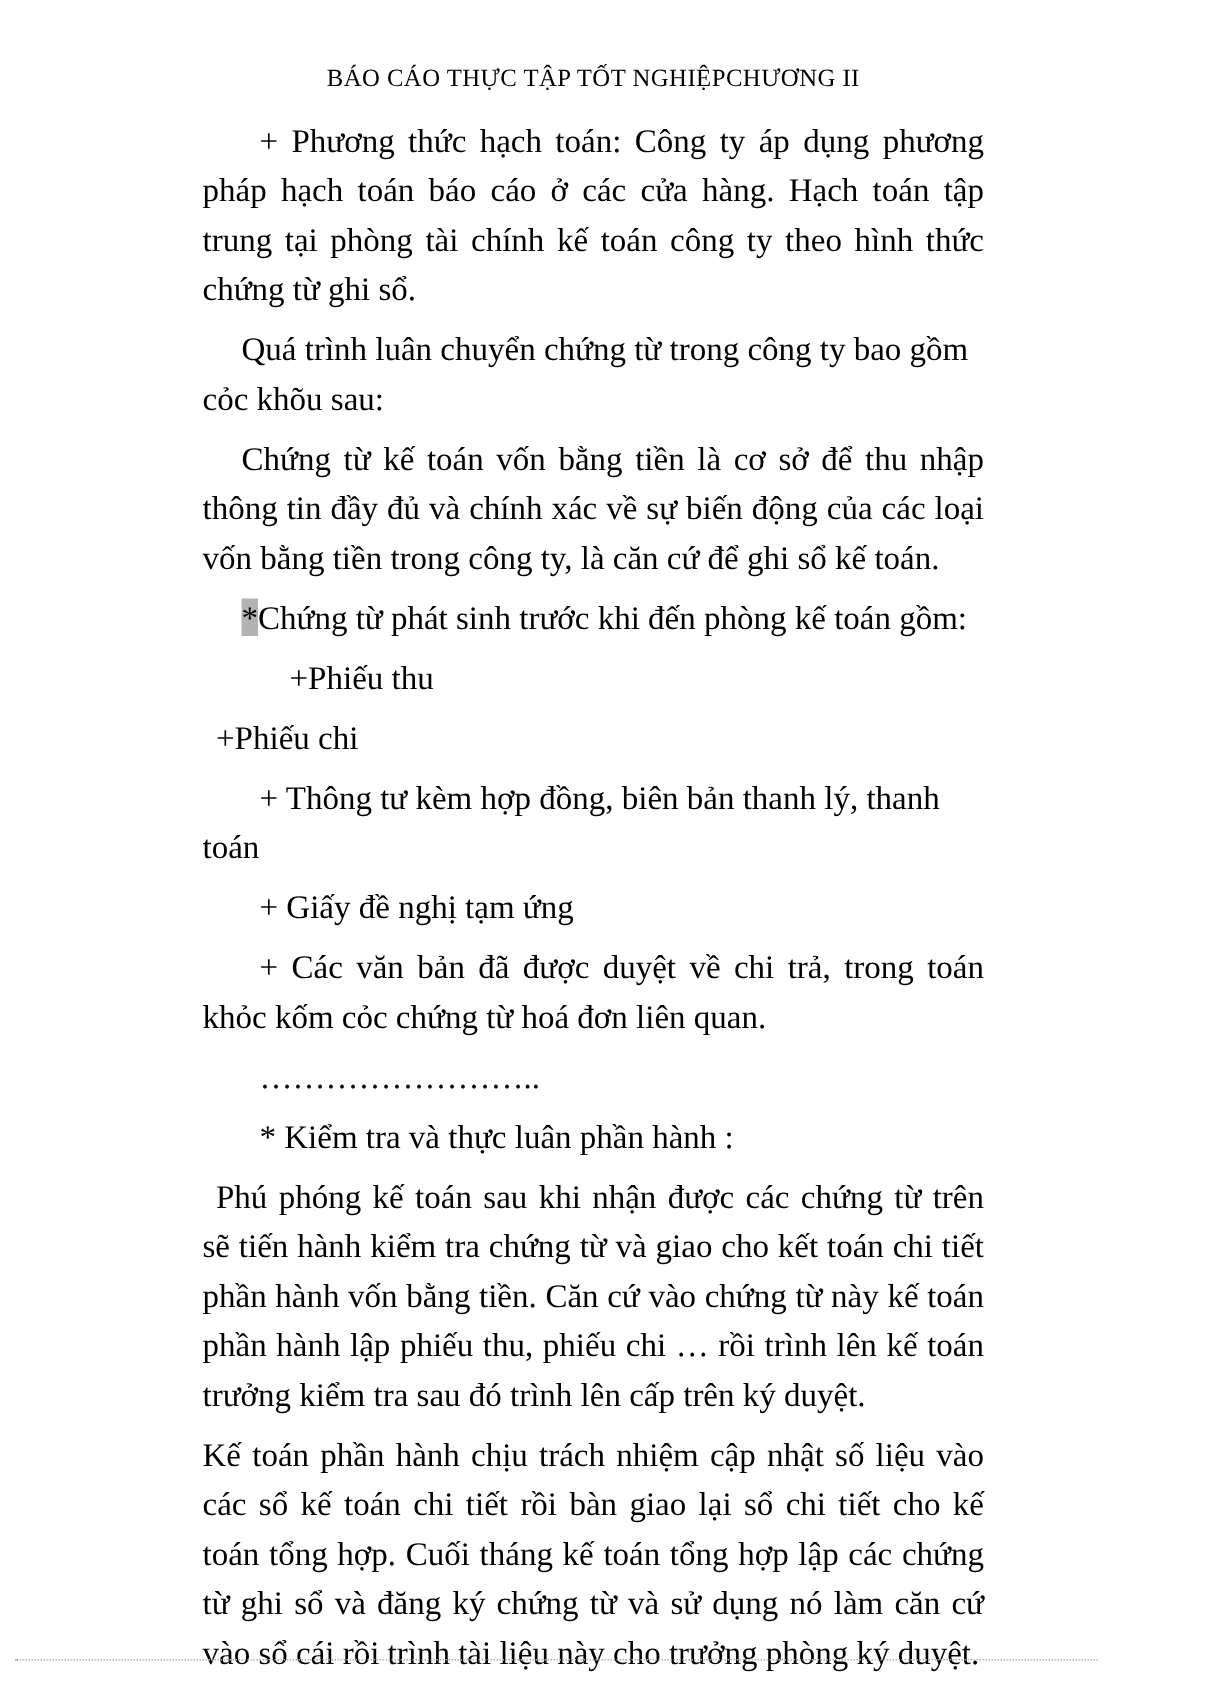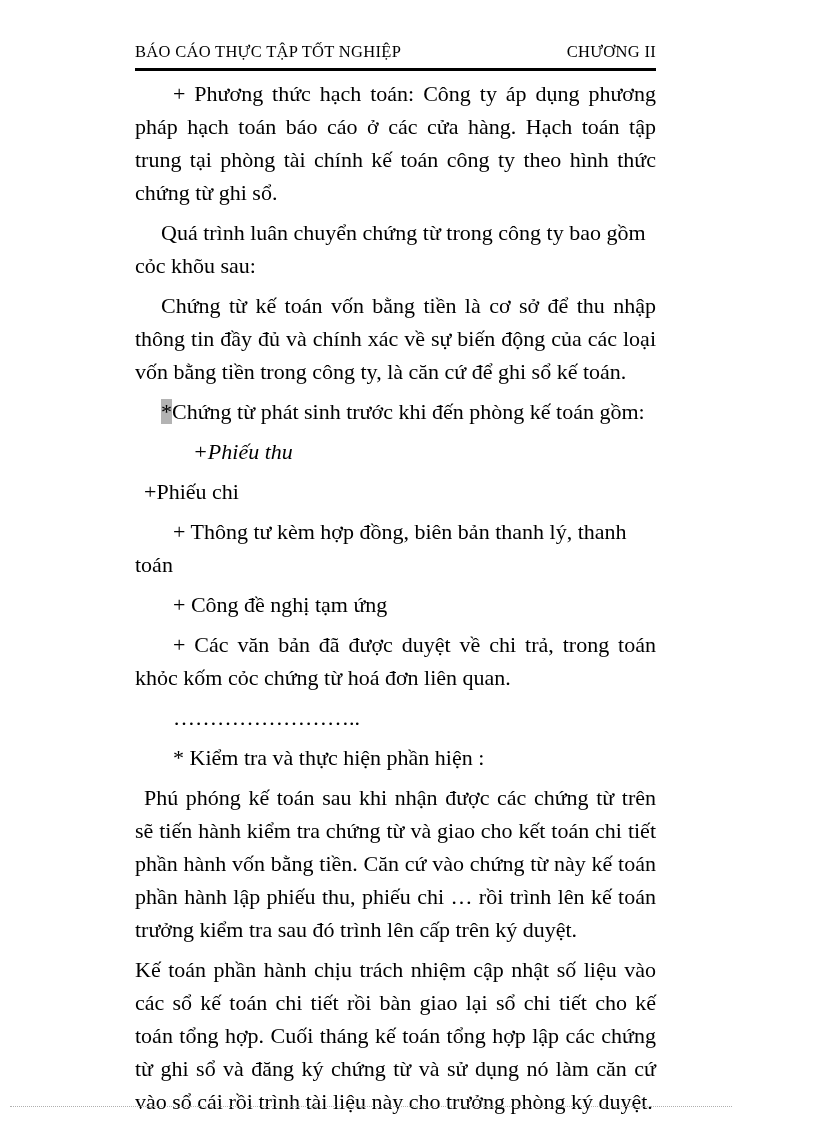--- a/index.html
+++ b/index.html
@@ -14,20 +14,21 @@
   }
   .page {
     position: relative;
     width: 732px;
     height: 1123px;
     background: #ffffff;
     display: flex;
     flex-direction: column;
     padding: 42px 76px 40px 135px;
     overflow: hidden;
+    align-items: center;
   }
   .header {
     display: flex;
     justify-content: space-between;
     align-items: baseline;
     font-size: 16.5px;
     letter-spacing: 0.3px;
     white-space: nowrap;
   }
   .header-rule {
@@ -40,21 +41,21 @@
   }
   .para {
     margin: 0 0 7px 0;
     line-height: 33px;
   }
   .justify { text-align: justify; }
   .bold { font-weight: bold; }
   .indent-1 { text-indent: 9px; }
   .indent-2 { text-indent: 26px; }
   .indent-3 { text-indent: 38px; }
-  .indent-5 { text-indent: 58px; font-style: italic; }
+  .indent-5 { text-indent: 58px; }
   .hl { background: #b3b3b3; }
   .footer { margin-top: auto; }
   .footer-rule {
     border-bottom: 2px solid #000;
     width: 577px;
   }
   .footer-row {
     display: flex;
     justify-content: space-between;
     align-items: flex-start;
@@ -86,24 +87,24 @@
   <div class="header-rule"></div>
 
   <div class="content">
       <p class="para justify indent-3">+ Phương thức hạch toán: Công ty áp dụng phương pháp hạch toán báo cáo ở các cửa hàng. Hạch toán tập trung tại phòng tài chính kế toán công ty theo hình thức chứng từ ghi sổ.</p>
       <p class="para indent-2">Quá trình luân chuyển chứng từ trong công ty bao gồm cỏc khõu sau:</p>
       <p class="para justify indent-2">Chứng từ kế toán vốn bằng tiền là cơ sở để thu nhập thông tin đầy đủ và chính xác về sự biến động của các loại vốn bằng tiền trong công ty, là căn cứ để ghi sổ kế toán.</p>
       <p class="para indent-2"><span class="hl">*</span>Chứng từ phát sinh trước khi đến phòng kế toán gồm:</p>
       <p class="para indent-5">+Phiếu thu</p>
       <p class="para indent-1">+Phiếu chi</p>
       <p class="para indent-3">+  Thông tư kèm hợp đồng, biên bản thanh lý, thanh toán</p>
-      <p class="para indent-3">+  Công đề nghị tạm ứng</p>
+      <p class="para indent-3">+  Giấy đề nghị tạm ứng</p>
       <p class="para justify indent-3">+ Các văn bản đã được duyệt về chi trả, trong toán khỏc kốm cỏc chứng từ hoá đơn liên quan.</p>
       <p class="para indent-3">……………………..</p>
-      <p class="para indent-3">* Kiểm tra và thực hiện phần hiện :</p>
+      <p class="para indent-3">* Kiểm tra và thực luân phần hành :</p>
       <p class="para justify indent-1">Phú phóng kế toán sau khi nhận được các chứng từ trên sẽ tiến hành kiểm tra chứng từ và giao cho kết toán chi tiết phần hành vốn bằng tiền. Căn cứ vào chứng từ này kế toán phần  hành lập phiếu thu, phiếu chi … rồi trình lên kế toán trưởng kiểm tra sau đó trình lên cấp trên ký duyệt.</p>
       <p class="para justify">Kế toán phần hành chịu trách nhiệm cập nhật số liệu vào các sổ kế toán chi tiết rồi bàn giao lại sổ chi tiết cho kế toán tổng hợp. Cuối tháng kế toán tổng hợp lập các chứng từ ghi sổ và đăng ký chứng từ và sử dụng nó làm căn cứ vào sổ cái rồi trình tài liệu này cho trưởng phòng ký duyệt.</p>
     </div>
 
   <div class="footer">
     <div class="footer-rule"></div>
     <div class="footer-row">
       <span>Sinh trách thực hiện:Triệu  Văn Chài _KT2N4</span>
       <span class="page-num">16</span>
     </div>

